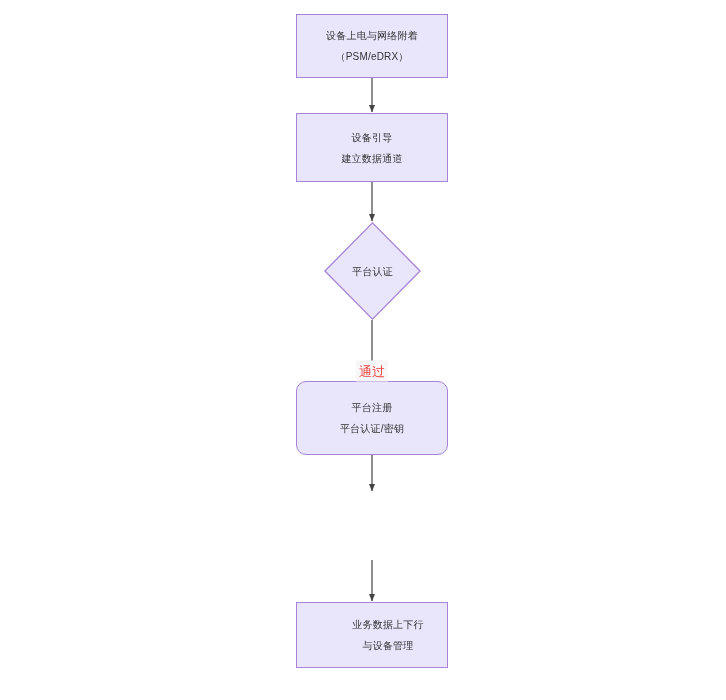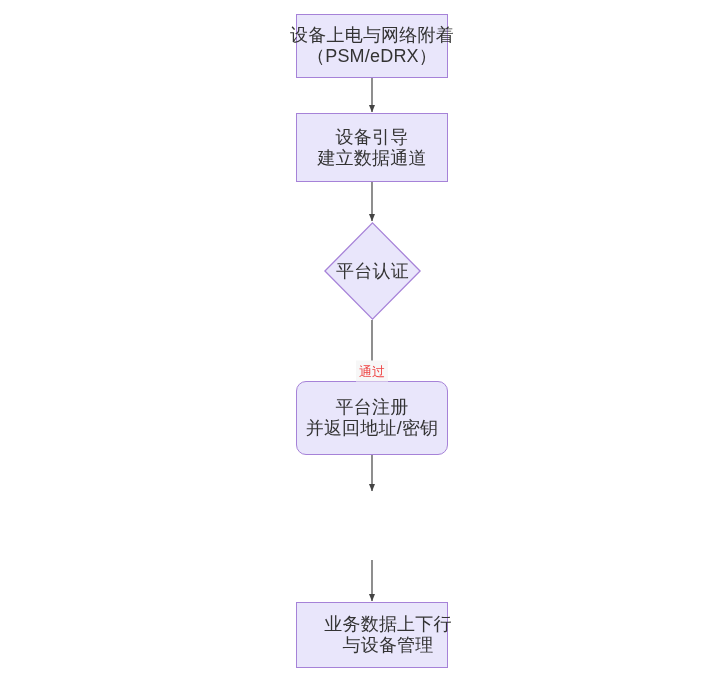--- a/index.html
+++ b/index.html
@@ -27,21 +27,21 @@
     height: 700px;
   }
   .node {
     position: absolute;
     box-sizing: border-box;
     display: flex;
     flex-direction: column;
     align-items: center;
     justify-content: center;
     color: #333333;
-    font-size: 18px;
+    font-size: 10px;
     line-height: 21px;
     text-align: center;
     letter-spacing: 0.2px;
     white-space: nowrap;
   }
   .node.process {
     background: #e9e6fb;
     border: 1.3px solid #a682d8;
   }
   .node.decision {
@@ -109,21 +109,21 @@
 
   <div class="node decision" style="left:324px; top:222px; width:97px; height:98px;">
     <svg class="diamond-shape" viewBox="0 0 97 98" preserveAspectRatio="none" xmlns="http://www.w3.org/2000/svg">
       <polygon points="48.5,0.9 96.1,49 48.5,97.1 0.9,49" fill="#e9e6fb" stroke="#a682d8" stroke-width="1.3"></polygon>
     </svg>
     <span class="node-line diamond-label">平台认证</span>
   </div>
 
   <div class="node process" style="left:296px; top:381px; width:152px; height:74px;border-radius:10px;">
     <span class="node-line">平台注册</span>
-    <span class="node-line">并返回地址/密钥</span>
+    <span class="node-line">平台认证/密钥</span>
   </div>
 
 
   <div class="node process" style="left:296px; top:602px; width:152px; height:66px;padding-left:32px;">
     <span class="node-line">业务数据上下行</span>
     <span class="node-line">与设备管理</span>
   </div>
 
   <div class="edge-label" style="left:372px; top:351px;">通过</div>
 

